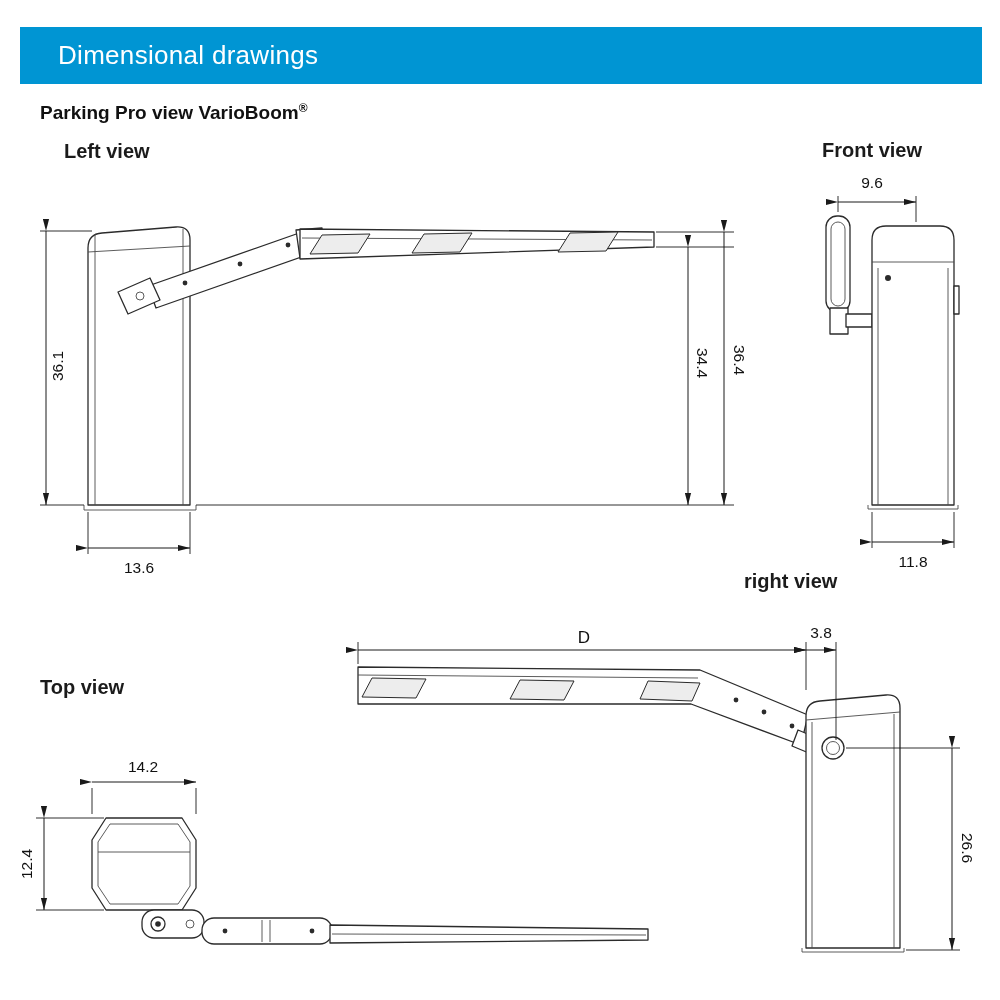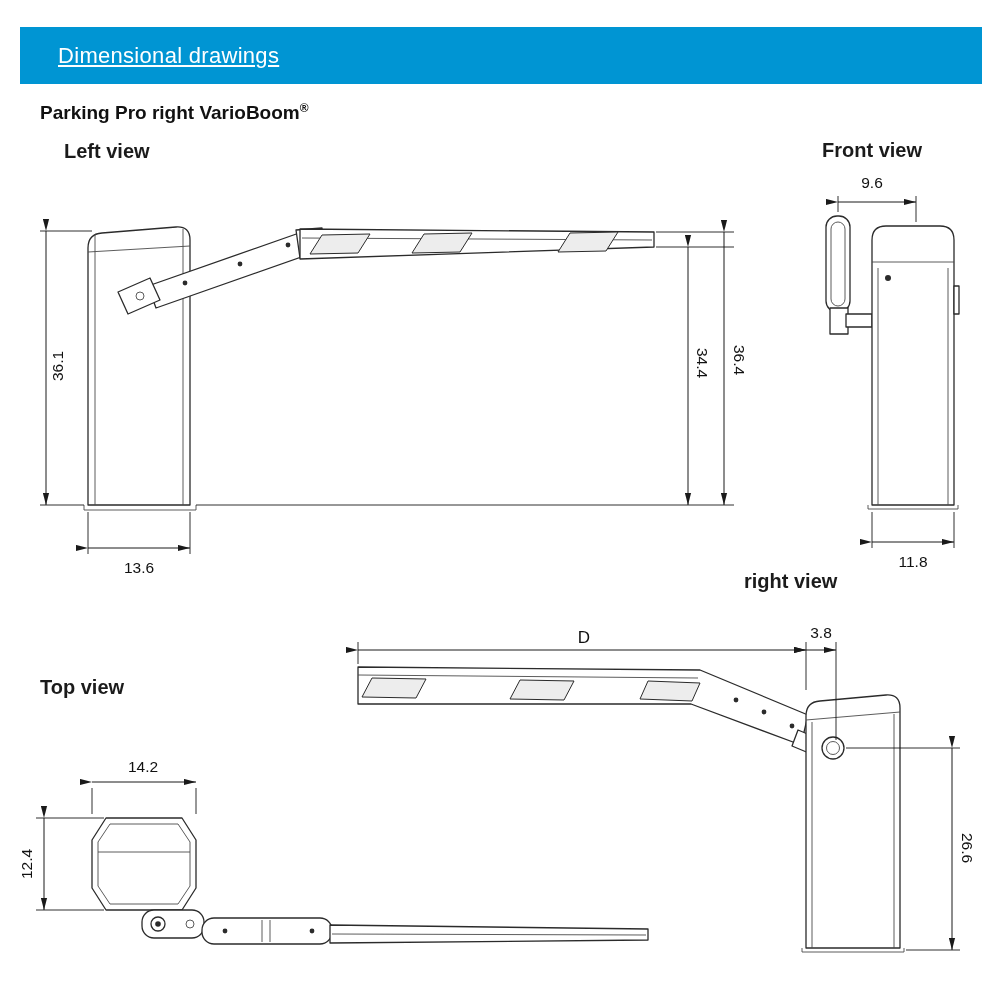--- a/index.html
+++ b/index.html
@@ -1,21 +1,21 @@
 <!DOCTYPE html>
 <html><head>
 <meta charset="utf-8">
 <style>
   html,body { margin:0; padding:0; background:#ffffff; }
   .page { position:relative; width:1000px; height:1000px; background:#fff;
           font-family:"Liberation Sans", sans-serif; overflow:hidden; }
   .banner { position:absolute; left:20px; top:27px; width:962px; height:57px;
             background:#0095d3; display:flex; align-items:center;
             padding-left:38px; box-sizing:border-box; }
-  .banner .banner-title { color:#ffffff; font-size:22px; font-weight:500; letter-spacing:.3px;text-decoration:underline; }
+  .banner .banner-title { color:#ffffff; font-size:26px; font-weight:500; letter-spacing:.3px; }
   .subtitle { position:absolute; left:40px; top:101px; font-size:19px; font-weight:700; color:#111; }
   .subtitle sup { font-size:12px; font-weight:700; }
   svg.drawing { position:absolute; left:0; top:0; }
   .outline { fill:#ffffff; stroke:#2b2b2b; stroke-width:1.3; stroke-linejoin:round; }
   .thin    { fill:none; stroke:#4a4a4a; stroke-width:0.9; }
   .refl    { fill:#ededed; stroke:#2b2b2b; stroke-width:1; }
   .dim     { stroke:#1a1a1a; stroke-width:1; fill:none; }
   .ext     { stroke:#1a1a1a; stroke-width:0.9; fill:none; }
   .dimtext { font-size:15.5px; fill:#111; text-anchor:middle; dominant-baseline:middle; }
   .dimtext-big { font-size:17px; fill:#111; text-anchor:middle; dominant-baseline:middle; }
@@ -25,21 +25,21 @@
 </head>
 <body>
 
 <div class="page">
 
   <div class="banner" style="background: rgb(0, 149, 211);">
     <span class="banner-title">Dimensional drawings</span>
   </div>
 
   <div class="subtitle">
-    <span>Parking Pro right VarioBoom</span><sup>®</sup>
+    <span>Parking Pro view VarioBoom</span><sup>®</sup>
   </div>
 
   <svg class="drawing" width="1000" height="1000" viewBox="0 0 1000 1000">
     <defs>
       <marker id="arr" markerWidth="12" markerHeight="7" refX="12" refY="3.5" orient="auto" markerUnits="userSpaceOnUse">
         <path d="M12,3.5 L0,0.4 L0,6.6 Z" fill="#1a1a1a"></path>
       </marker>
     </defs>
 
     <g>

